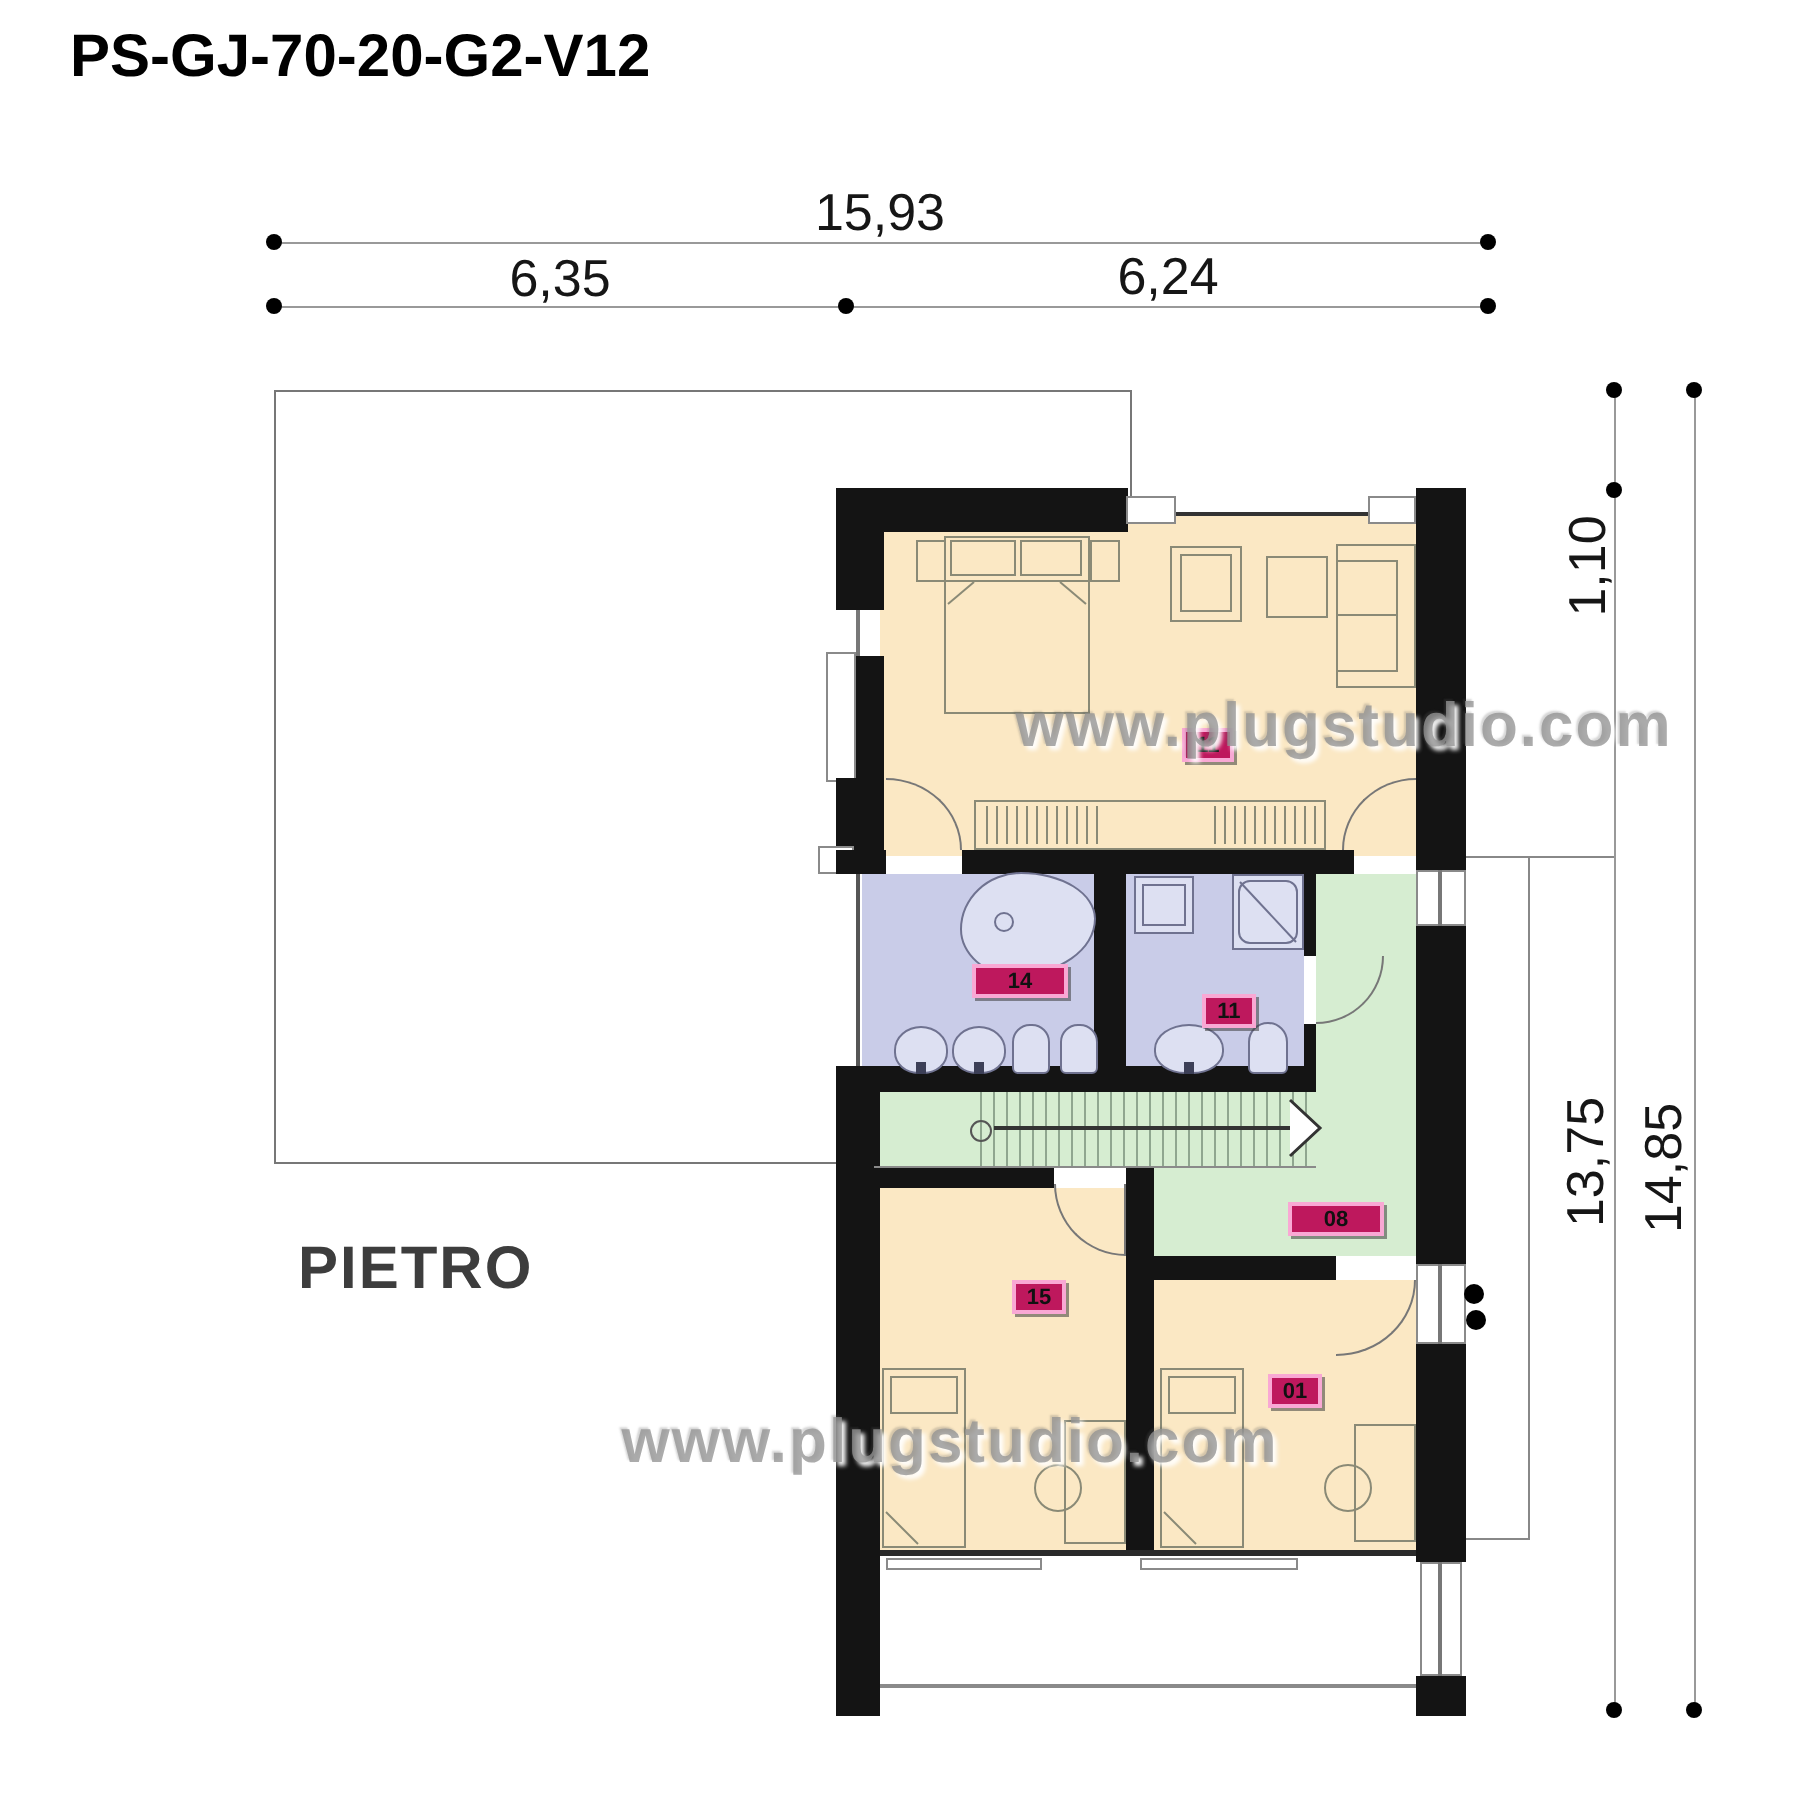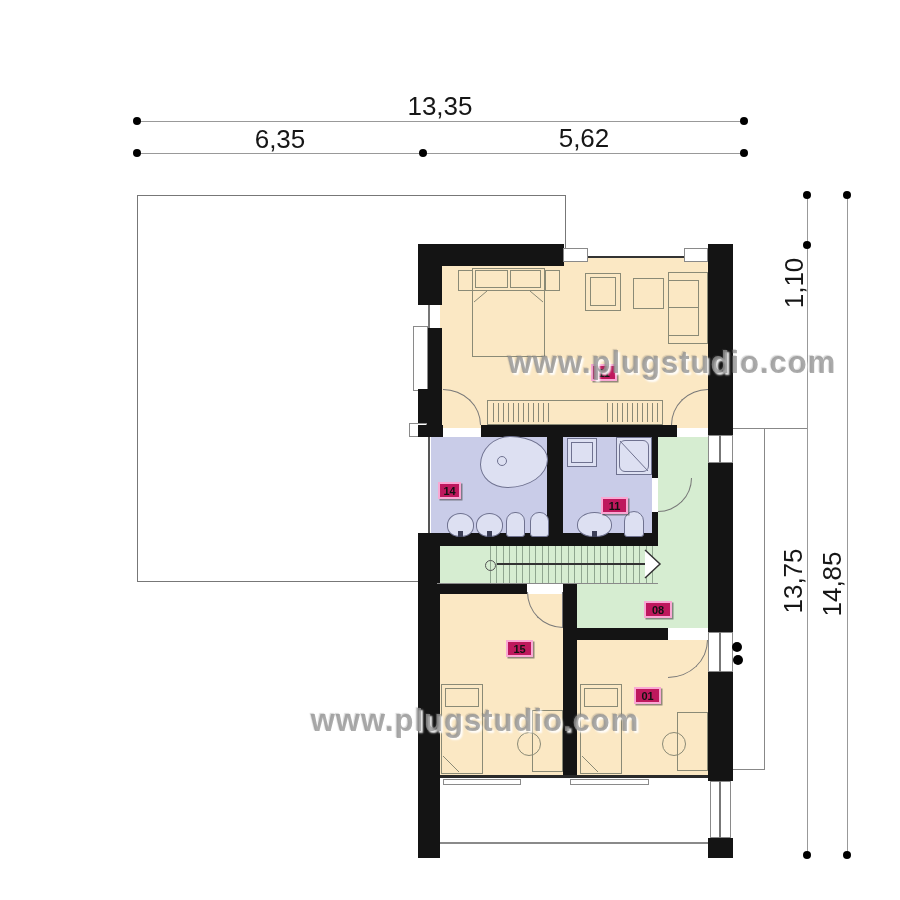--- a/index.html
+++ b/index.html
@@ -32,51 +32,53 @@
   .treads{position:absolute;background:repeating-linear-gradient(90deg,#8fa68f 0 1px,transparent 1px 6.5px);}
   .hatch{position:absolute;background:repeating-linear-gradient(90deg,#8a8a76 0 1px,transparent 1px 5px);}
   .glaze{position:absolute;background:#777;}
   svg.overlay{position:absolute;left:0;top:0;pointer-events:none;}
 </style>
 </head>
 <body>
 
 <div id="canvas" style="--cream: #fbe8c4; --lav: #c9cce8; --green: #d6edd1; --wall: #141414;">
 
+  <div class="title" style="left:35px;top:12px;">PS-GJ-70-20-G2-V12</div>
 
   <div class="thin" style="left:137px;top:121px;width:608px;height:1px;"></div>
   <div class="dot" style="left:133px;top:117px;"></div>
   <div class="dot" style="left:740px;top:117px;"></div>
-  <div class="dim-label" style="left:380px;top:91px;width:120px;">13,35</div>
+  <div class="dim-label" style="left:380px;top:91px;width:120px;">15,93</div>
 
   <div class="thin" style="left:137px;top:153px;width:608px;height:1px;"></div>
   <div class="dot" style="left:133px;top:149px;"></div>
   <div class="dot" style="left:419px;top:149px;"></div>
   <div class="dot" style="left:740px;top:149px;"></div>
   <div class="dim-label" style="left:230px;top:124px;width:100px;">6,35</div>
-  <div class="dim-label" style="left:534px;top:123px;width:100px;">5,62</div>
+  <div class="dim-label" style="left:534px;top:123px;width:100px;">6,24</div>
 
   <div class="thin" style="left:807px;top:195px;width:1px;height:660px;"></div>
   <div class="dot" style="left:803px;top:191px;"></div>
   <div class="dot" style="left:803px;top:241px;"></div>
   <div class="dot" style="left:803px;top:851px;"></div>
   <div class="dim-v" style="left:794px;top:283px;">1,10</div>
   <div class="dim-v" style="left:793px;top:581px;">13,75</div>
 
   <div class="thin" style="left:847px;top:195px;width:1px;height:660px;"></div>
   <div class="dot" style="left:843px;top:191px;"></div>
   <div class="dot" style="left:843px;top:851px;"></div>
   <div class="dim-v" style="left:832px;top:584px;">14,85</div>
 
   <div class="abs" style="left:137px;top:195px;width:427px;height:385px;border:1px solid #777;background:#fff;"></div>
 
   <div class="thin" style="left:733px;top:428px;width:74px;height:1px;background:#888;"></div>
   <div class="thin" style="left:764px;top:428px;width:1px;height:342px;background:#888;"></div>
   <div class="thin" style="left:733px;top:769px;width:32px;height:1px;background:#888;"></div>
 
+  <div class="floorname" style="left:149px;top:618px;">PIETRO</div>
 
   <div class="fill-cream" style="left:440px;top:256px;width:270px;height:172px;"></div>
   <div class="fill-lav" style="left:431px;top:437px;width:116px;height:96px;"></div>
   <div class="fill-lav" style="left:563px;top:437px;width:89px;height:96px;"></div>
   <div class="fill-green" style="left:658px;top:437px;width:50px;height:191px;"></div>
   <div class="fill-green" style="left:437px;top:546px;width:221px;height:37px;"></div>
   <div class="fill-green" style="left:577px;top:583px;width:131px;height:45px;"></div>
   <div class="fill-cream" style="left:440px;top:594px;width:123px;height:184px;"></div>
   <div class="fill-cream" style="left:577px;top:640px;width:131px;height:138px;"></div>
 
@@ -181,22 +183,22 @@
   <svg class="overlay" width="900" height="900" viewBox="0 0 900 900">
     <line x1="620" y1="441" x2="648" y2="471" stroke="#6f7290" stroke-width="1"></line>
     <polyline points="645,550 660,564 645,578" fill="#fff" stroke="#333" stroke-width="1.5"></polyline>
     <line x1="474" y1="302" x2="487" y2="291" stroke="#8a8a76" stroke-width="1"></line>
     <line x1="530" y1="291" x2="543" y2="302" stroke="#8a8a76" stroke-width="1"></line>
     <line x1="443" y1="756" x2="459" y2="772" stroke="#8a8a76" stroke-width="1"></line>
     <line x1="582" y1="756" x2="598" y2="772" stroke="#8a8a76" stroke-width="1"></line>
   </svg>
 
   <div class="label-box" style="left:591px;top:364px;width:26px;height:17px;">11</div>
-  <div class="label-box" style="left:438px;top:482px;width:23px;height:17px;">14</div>
+  <div class="label-box" style="left:486px;top:482px;width:48px;height:17px;">14</div>
   <div class="label-box" style="left:601px;top:497px;width:27px;height:17px;">11</div>
-  <div class="label-box" style="left:644px;top:601px;width:28px;height:17px;">08</div>
+  <div class="label-box" style="left:644px;top:601px;width:48px;height:17px;">08</div>
   <div class="label-box" style="left:506px;top:640px;width:27px;height:17px;">15</div>
   <div class="label-box" style="left:634px;top:687px;width:27px;height:17px;">01</div>
 
   <div class="watermark" style="left:500px;top:345px;width:344px;">www.plugstudio.com</div>
   <div class="watermark" style="left:303px;top:703px;width:344px;">www.plugstudio.com</div>
 
 </div>
 
 </body></html>

